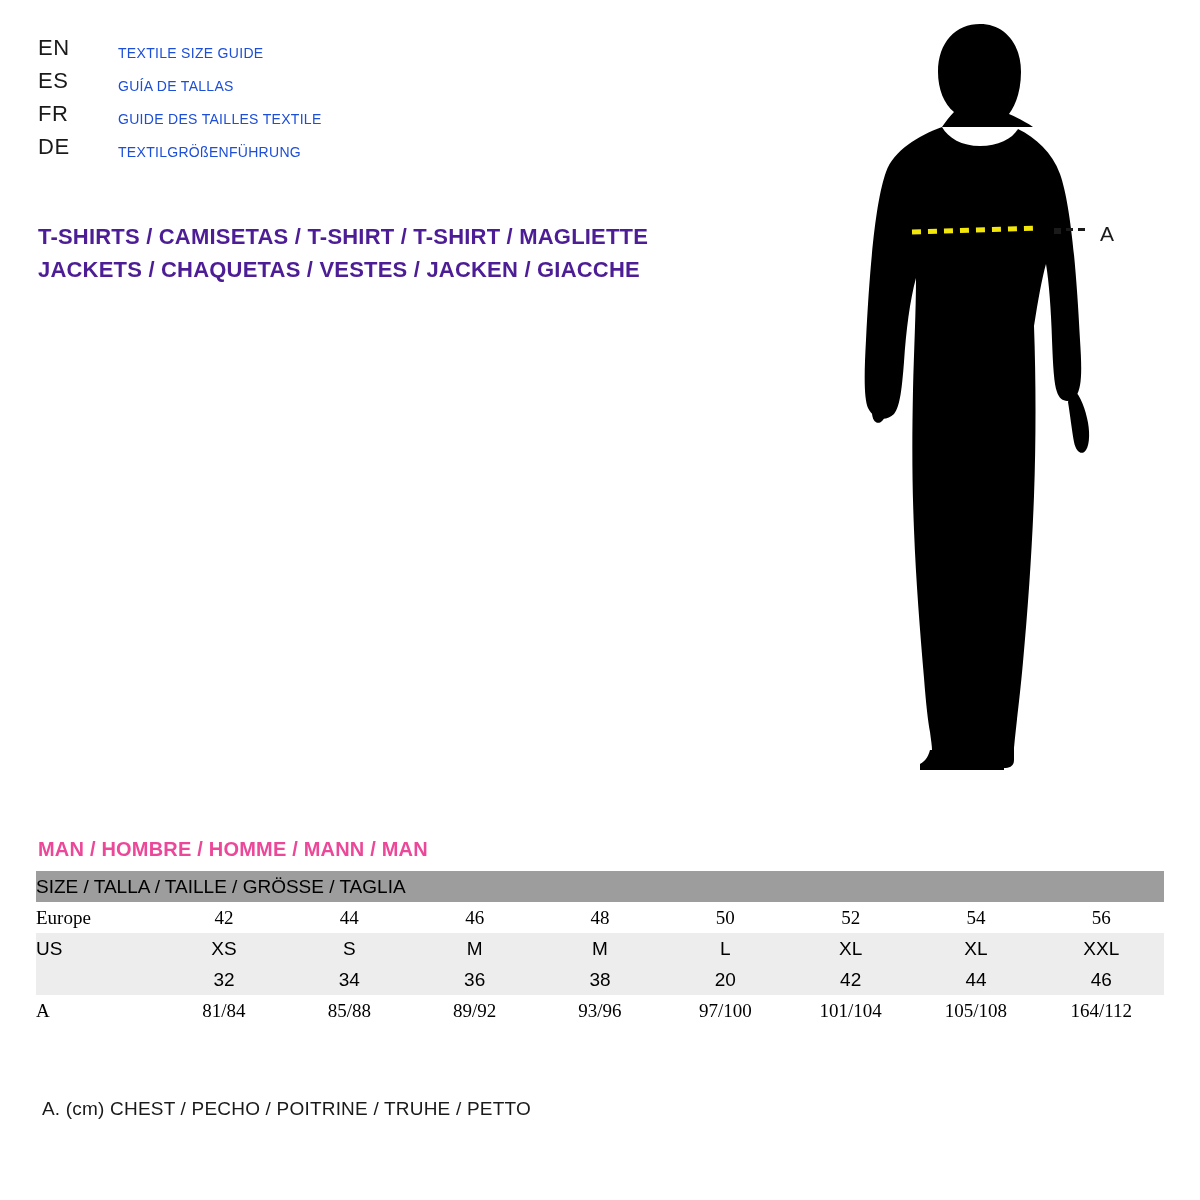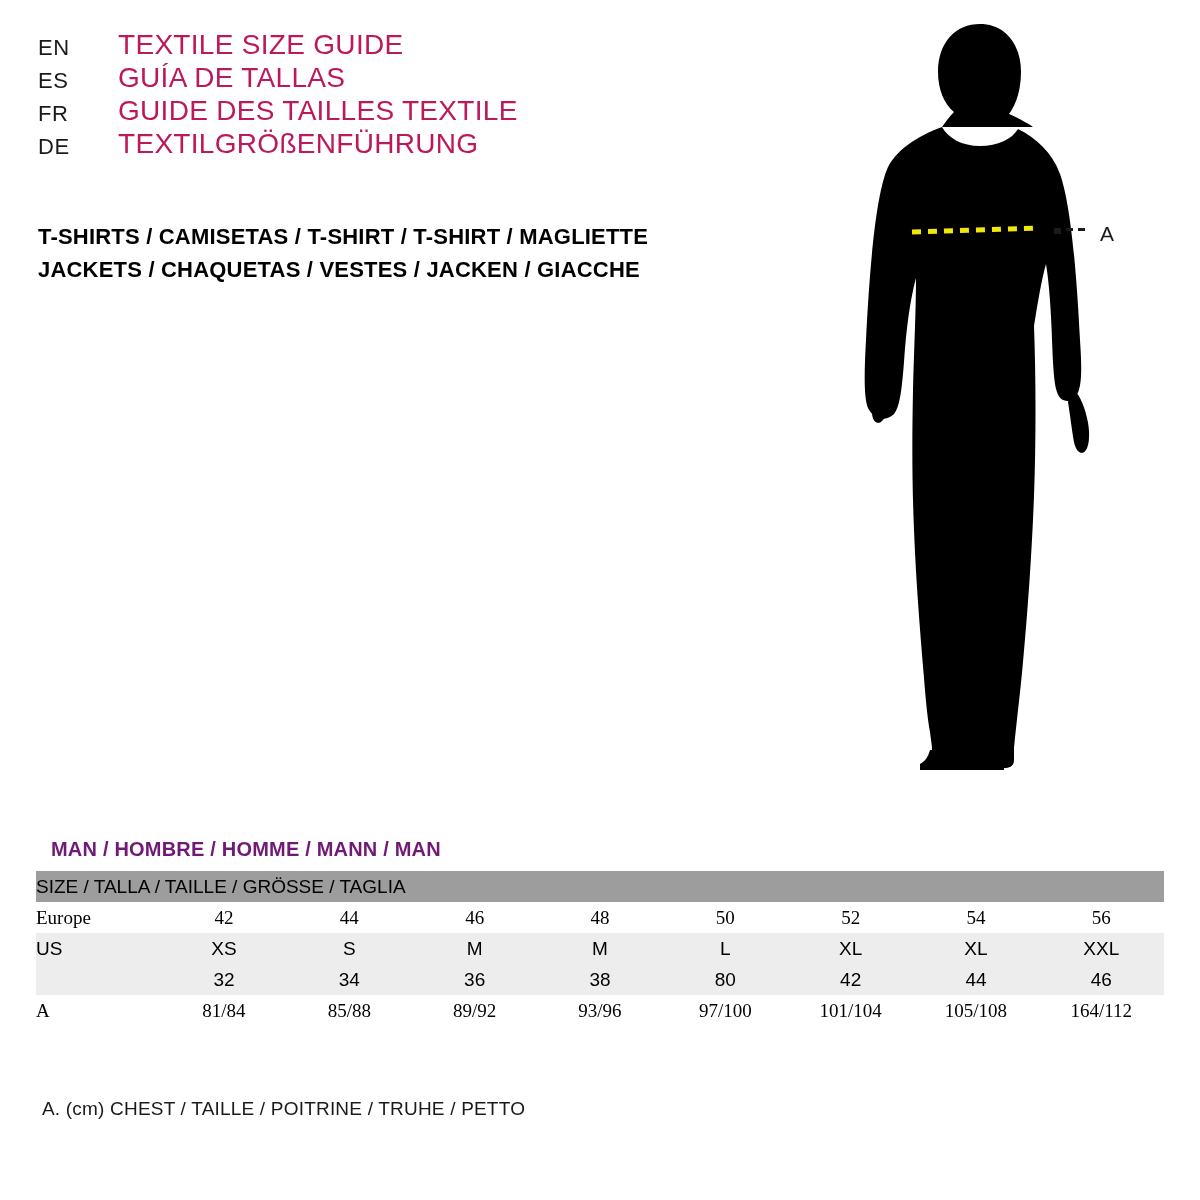--- a/index.html
+++ b/index.html
@@ -27,38 +27,38 @@
     align-items: flex-end;
     height: 33px;
   }
   .lang-code {
     width: 80px;
     font-size: 22px;
     letter-spacing: .5px;
     color: #1a1a1a;
   }
   .lang-text {
-    font-size: 28px;
+    font-size: 14px;
     letter-spacing: .3px;
-    color: #be185d;
+    color: #1d4ed8;
     white-space: nowrap;
   }
 
   .garment-lines {
     position: absolute;
     left: 38px;
     top: 220px;
   }
   .garment-line {
     font-size: 22px;
     font-weight: bold;
     letter-spacing: .2px;
     line-height: 33px;
     white-space: nowrap;
-    color: #000000;
+    color: #4c1d95;
   }
 
   
   .figure-wrap {
     position: absolute;
     left: 790px;
     top: 10px;
     width: 400px;
     height: 790px;
   }
@@ -87,25 +87,25 @@
   }
 
   
   .table-section {
     position: absolute;
     left: 0;
     top: 838px;
     width: 1200px;
   }
   .table-title {
-    margin-left: 51px;
+    margin-left: 38px;
     font-size: 20px;
     font-weight: bold;
     letter-spacing: .2px;
-    color: #701a75;
+    color: #ec4899;
     margin-bottom: 10px;
   }
   table.size-table {
     border-collapse: collapse;
     width: 1128px;
     margin-left: 36px;
     table-layout: fixed;
   }
   table.size-table td {
     height: 31px;
@@ -218,33 +218,33 @@
         <td class="val">XL</td>
         <td class="val">XL</td>
         <td class="val">XXL</td>
       </tr>
       <tr class="row-shade">
         <td class="lbl"></td>
         <td class="val">32</td>
         <td class="val">34</td>
         <td class="val">36</td>
         <td class="val">38</td>
-        <td class="val">80</td>
+        <td class="val">20</td>
         <td class="val">42</td>
         <td class="val">44</td>
         <td class="val">46</td>
       </tr>
       <tr class="row-plain">
         <td class="lbl">A</td>
         <td class="val">81/84</td>
         <td class="val">85/88</td>
         <td class="val">89/92</td>
         <td class="val">93/96</td>
         <td class="val">97/100</td>
         <td class="val">101/104</td>
         <td class="val">105/108</td>
         <td class="val">164/112</td>
       </tr>
     </tbody>
   </table>
 </div>
 
-<div class="footnote">A. (cm) CHEST / TAILLE / POITRINE / TRUHE / PETTO</div>
+<div class="footnote">A. (cm) CHEST / PECHO / POITRINE / TRUHE / PETTO</div>
 
 </body></html>

